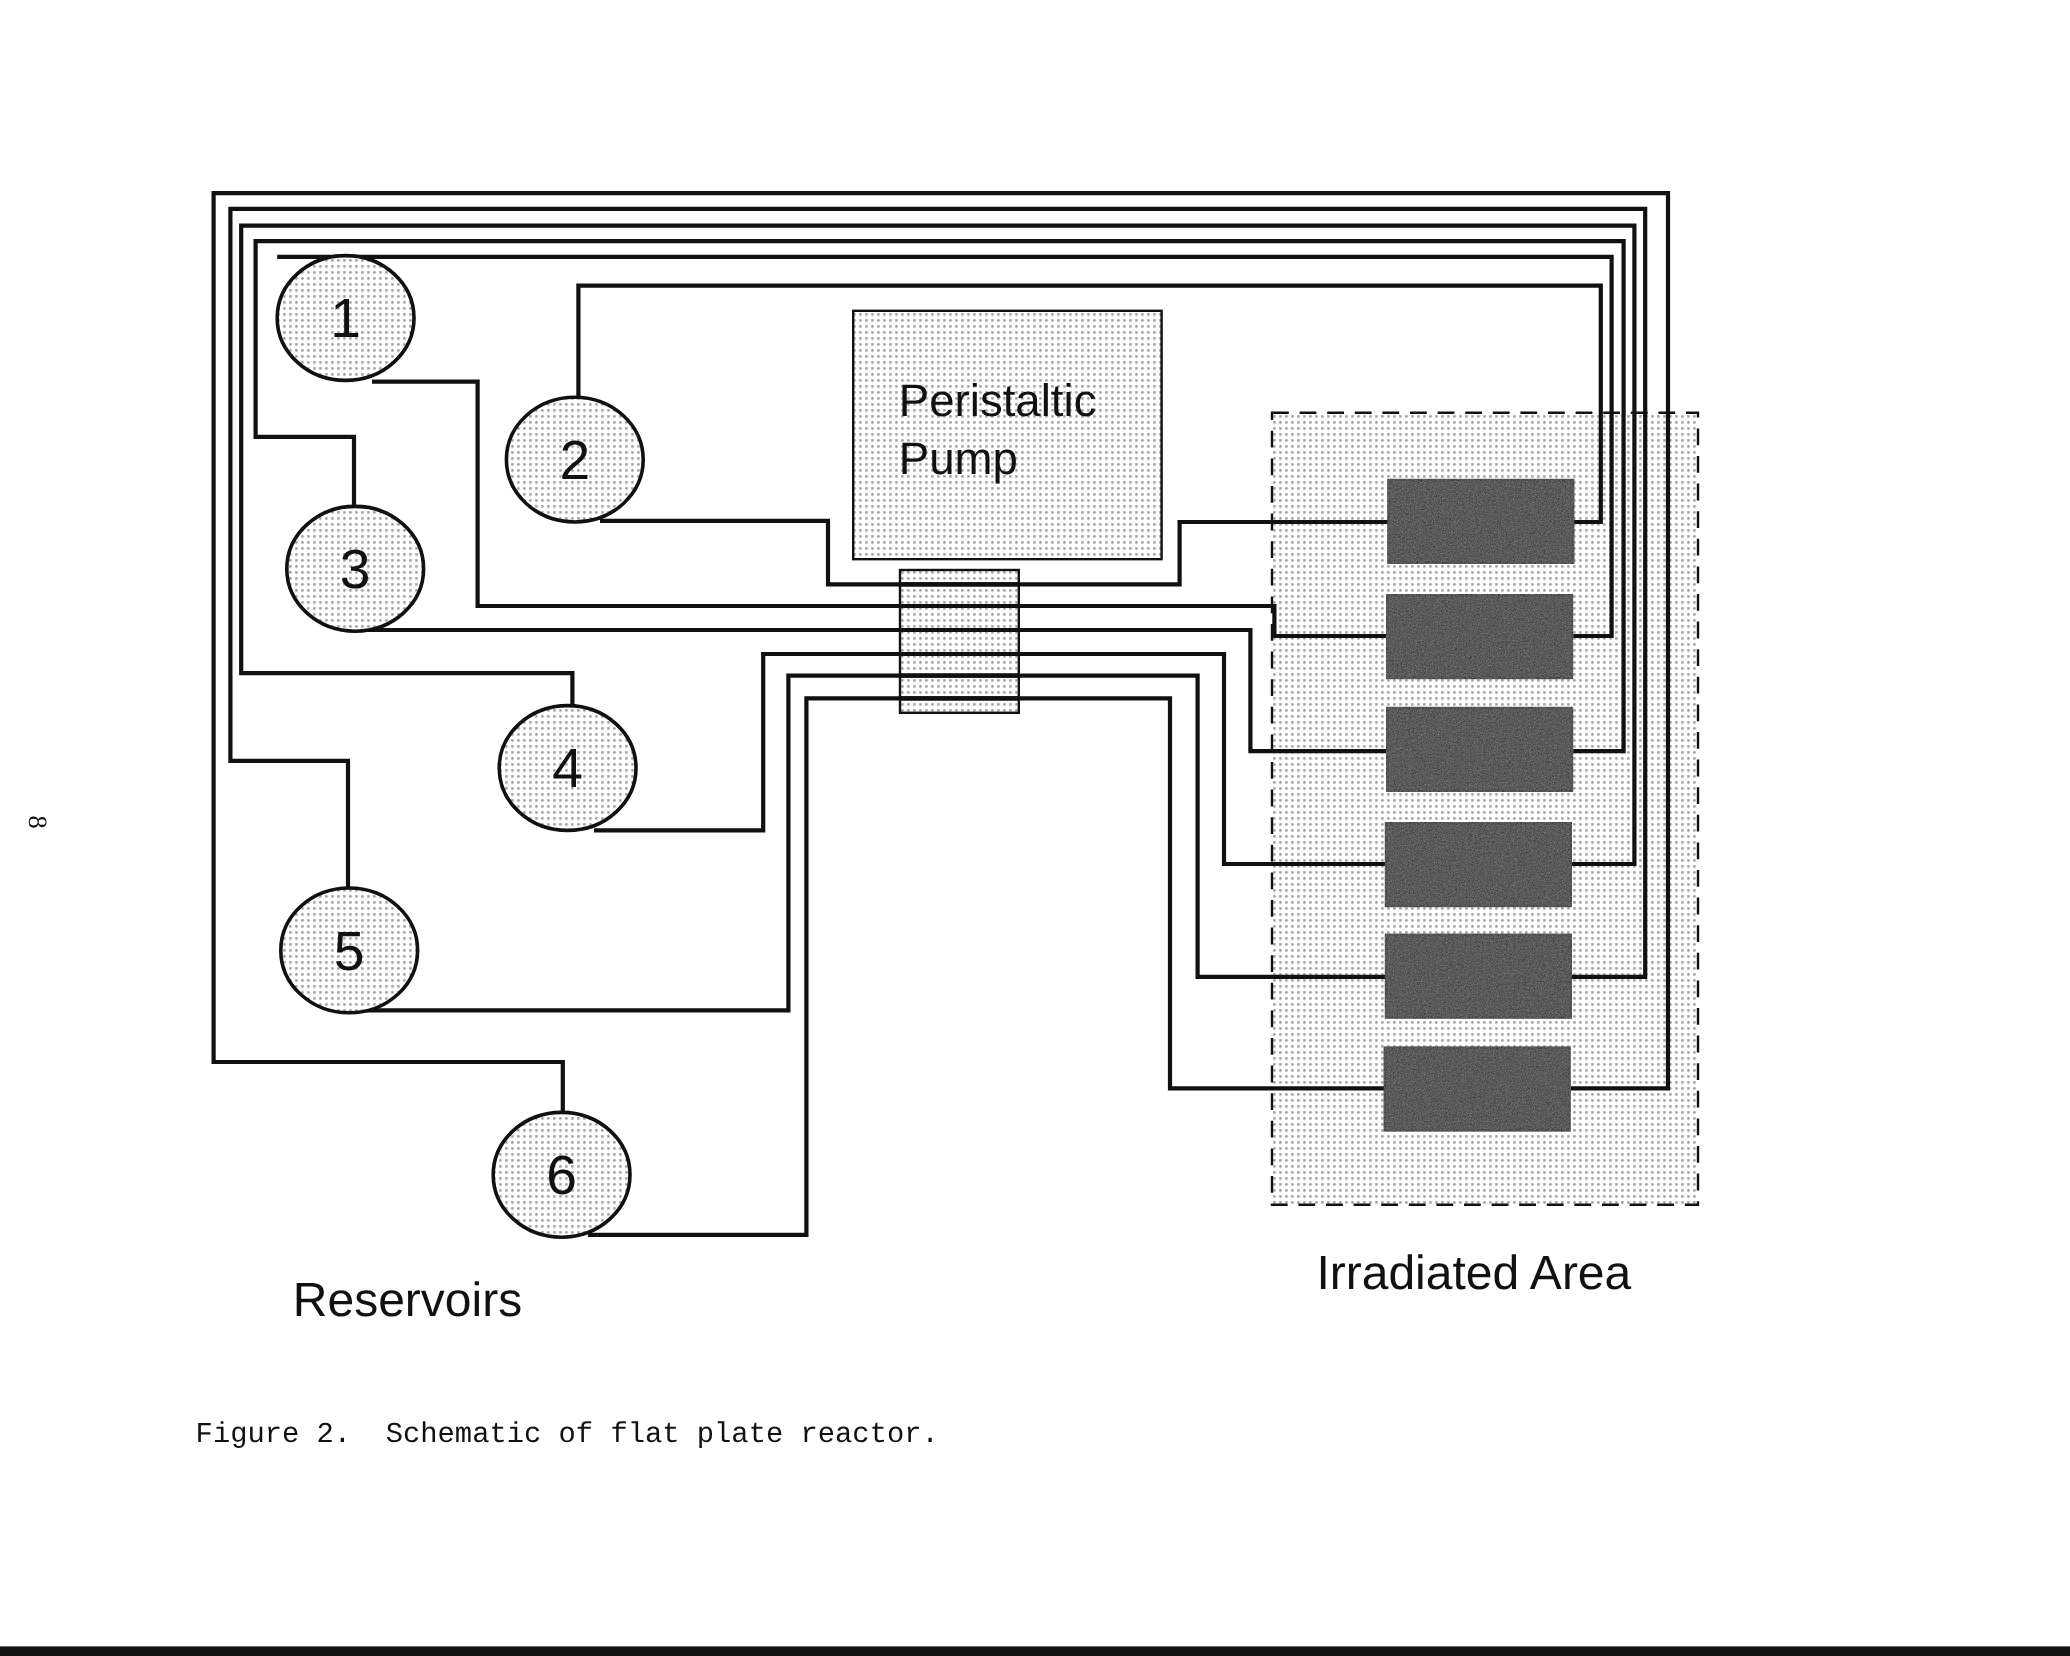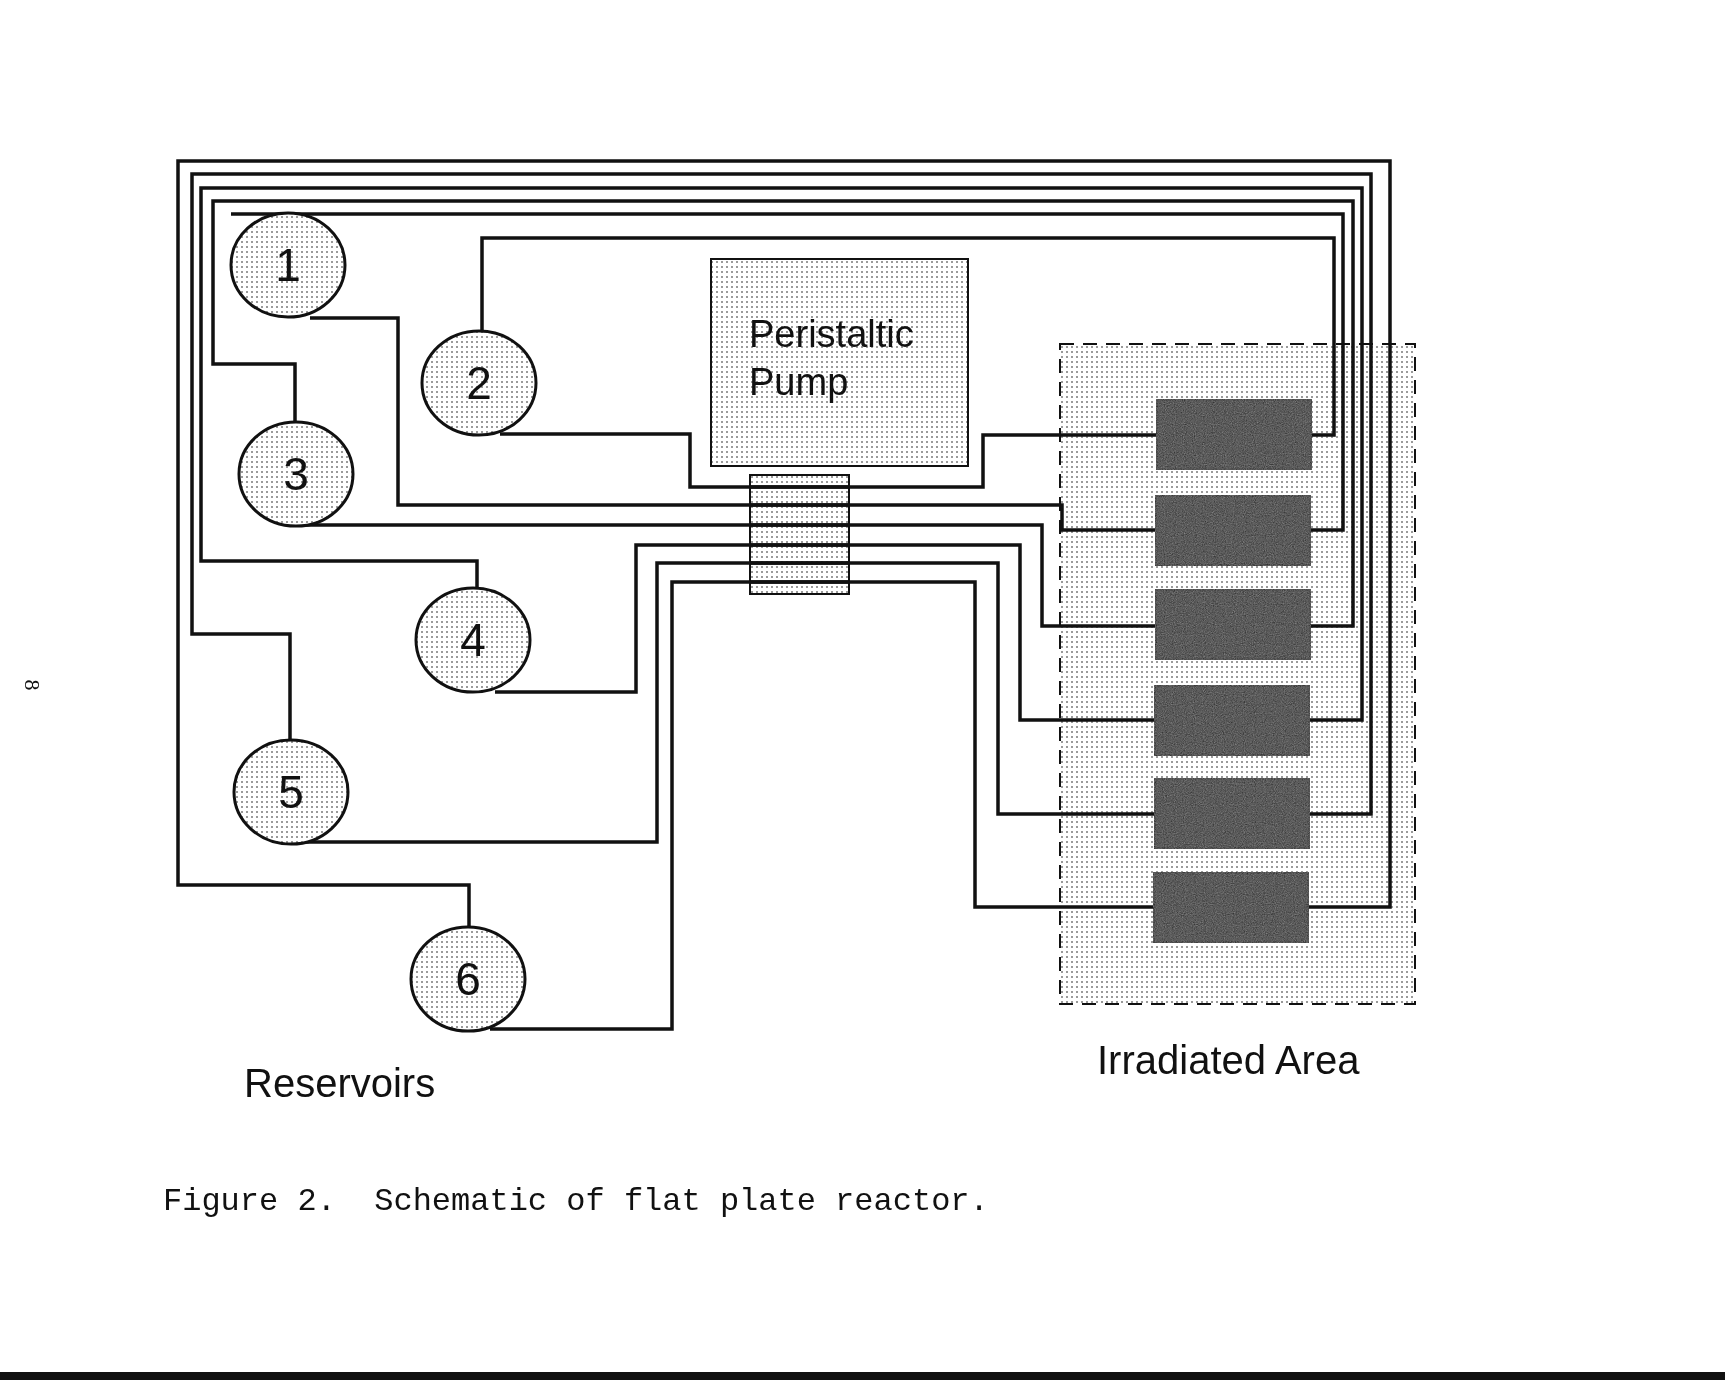--- a/index.html
+++ b/index.html
@@ -1,18 +1,18 @@
 <!DOCTYPE html>
 <html><head>
 <meta charset="utf-8">
 <style>
   html,body{margin:0;padding:0;background:#fff;}
   body{width:1725px;height:1380px;position:relative;overflow:hidden;font-family:"Liberation Sans",sans-serif;}
   #diagram{position:absolute;left:0;top:0;}
-  .caption{position:absolute;left:163px;top:1183px;font-family:"Liberation Mono","DejaVu Sans Mono",monospace;font-size:32px;color:#111;white-space:pre;}
+  .caption{position:absolute;left:163px;top:1183px;font-family:"Liberation Mono","DejaVu Sans Mono",monospace;font-size:24px;color:#111;white-space:pre;}
   .pagenum{position:absolute;left:26px;top:672px;font-family:"Liberation Serif",serif;font-size:22px;transform:rotate(90deg);color:#111;}
   .bottom-rule{position:absolute;left:0;top:1372px;width:1725px;height:8px;background:#111;}
 </style>
 </head>
 <body>
 
 <svg id="diagram" width="1725" height="1380" viewBox="0 0 1725 1380" xmlns="http://www.w3.org/2000/svg">
   <defs>
     <pattern id="dots" width="5" height="5" patternUnits="userSpaceOnUse">
       <rect width="5" height="5" fill="#fff"></rect>

